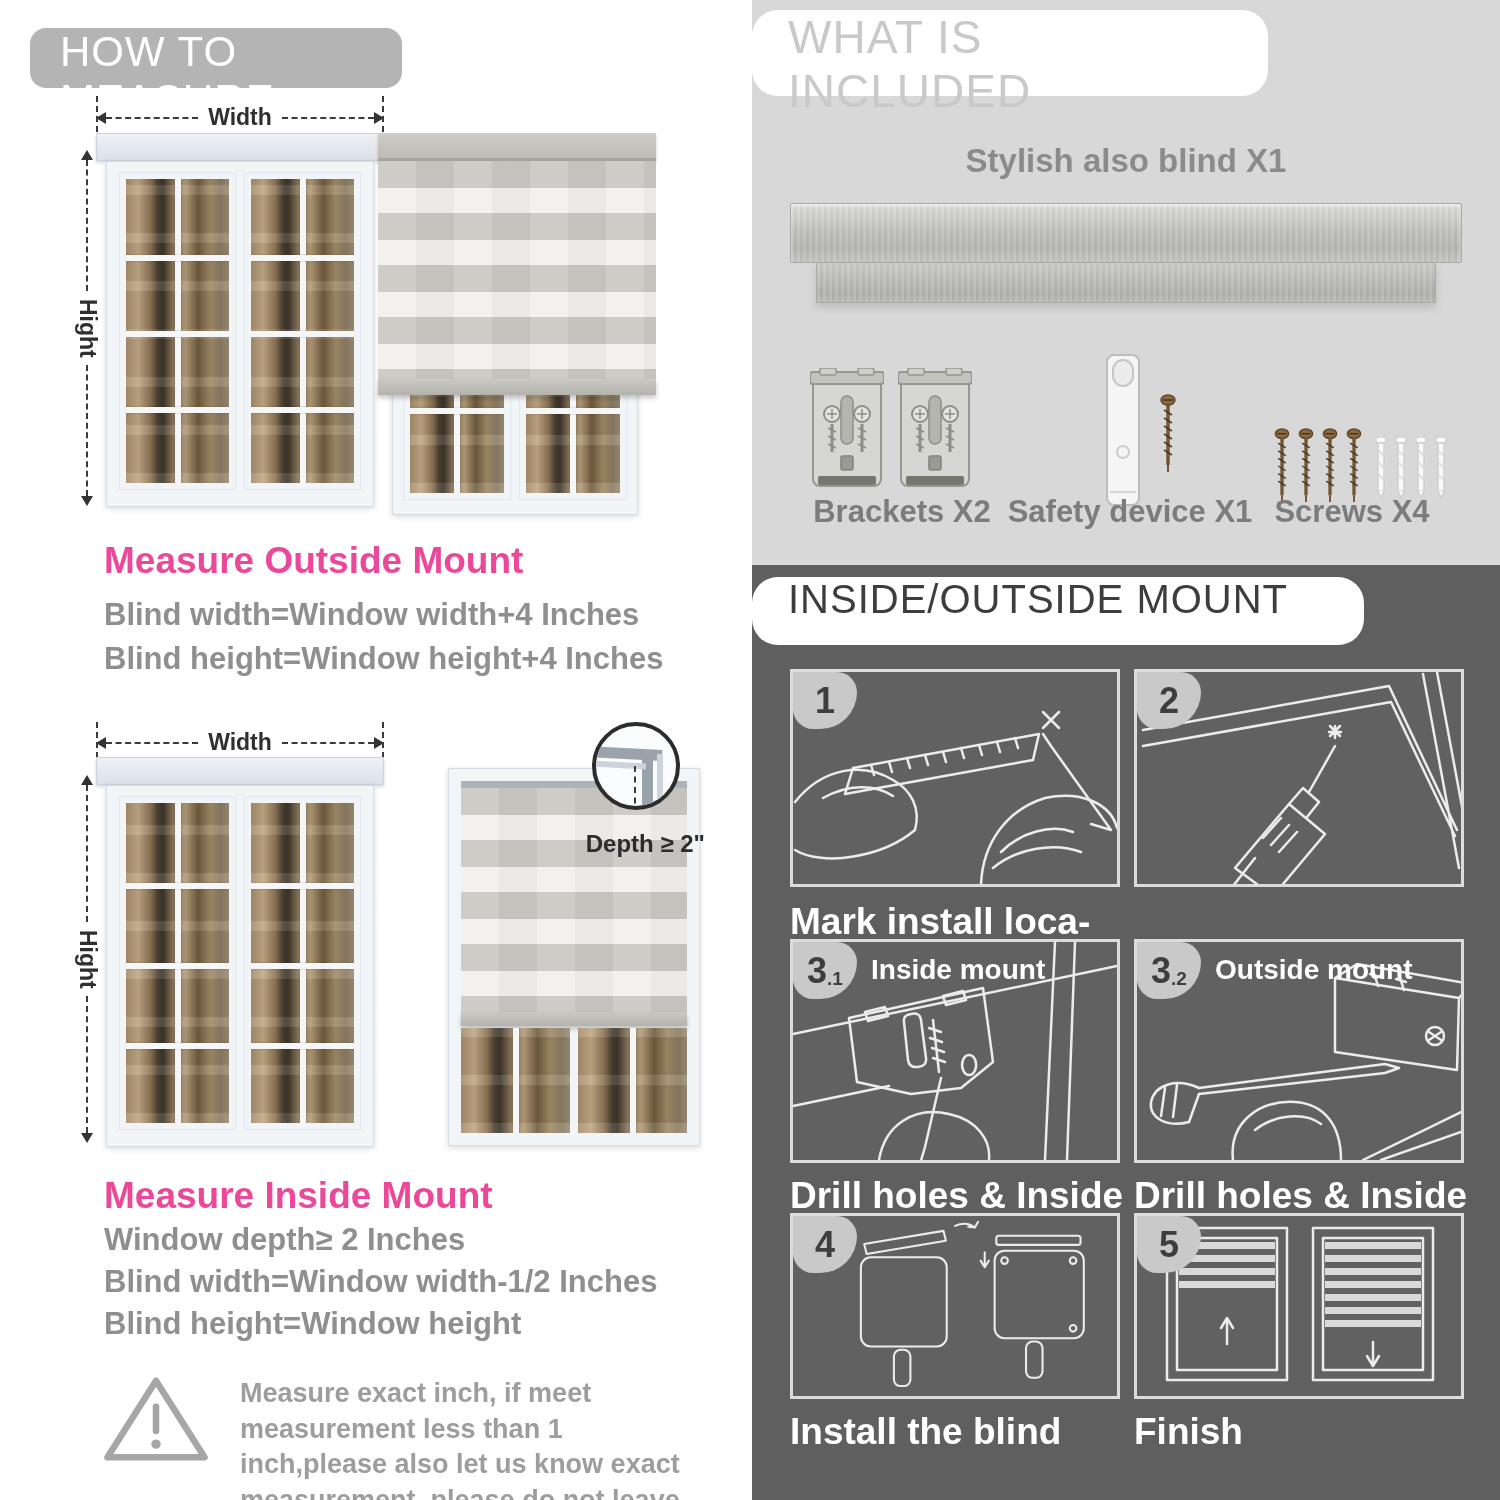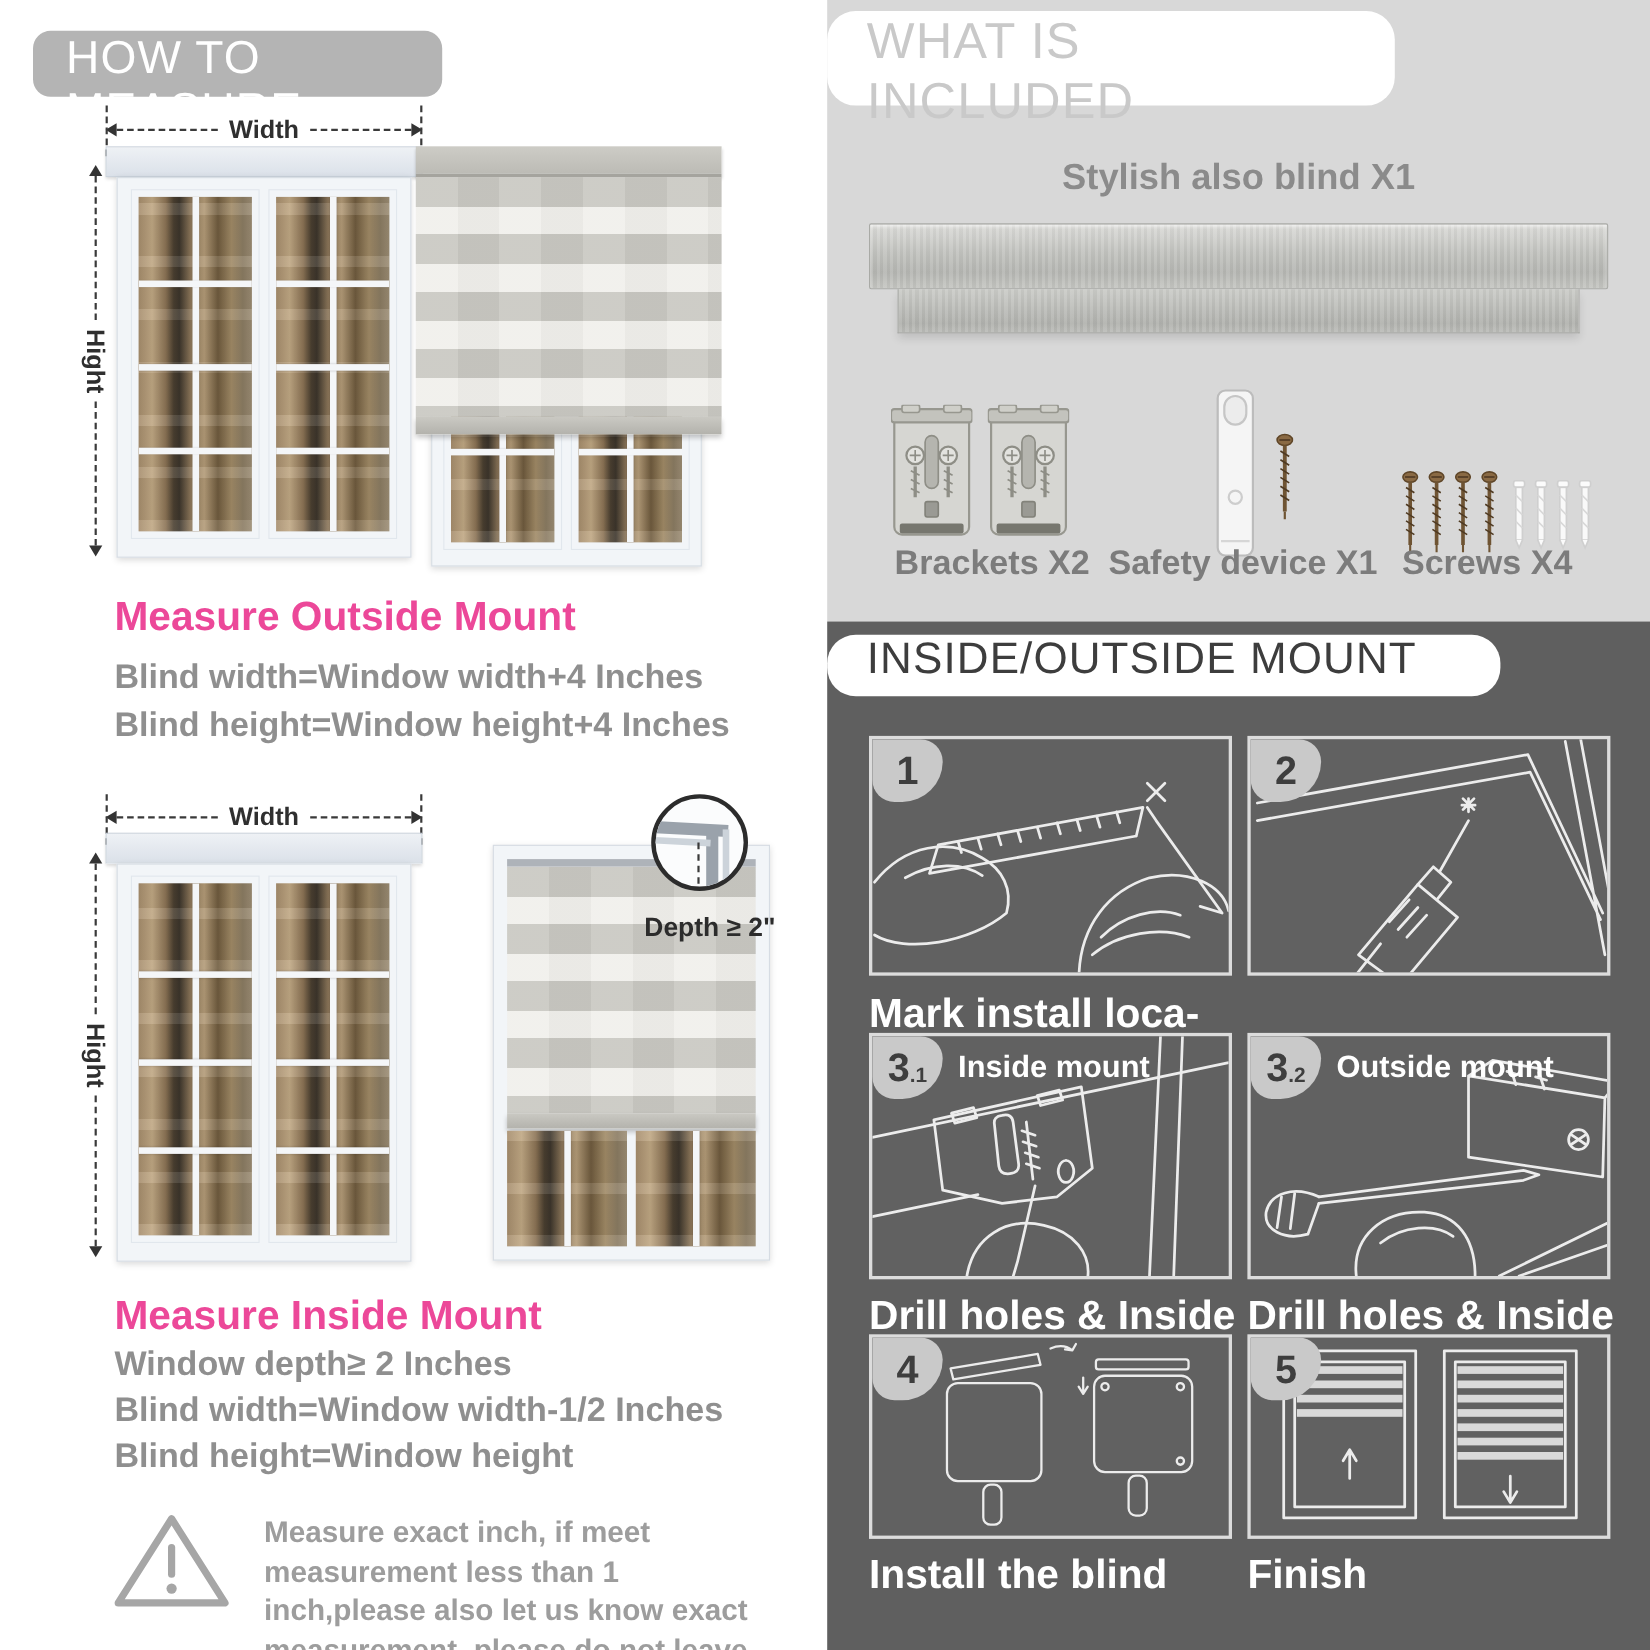--- a/index.html
+++ b/index.html
@@ -327,21 +327,21 @@
       <path d="M4,55 L7,62 L10,55" fill="rgba(255,255,255,0.9)" stroke="#cfcfcf" stroke-width="1.5"></path>
     </svg>
 
   <div class="abs item-label" style="left:40px;top:494px;width:220px">Brackets X2</div>
   <div class="abs item-label" style="left:248px;top:494px;width:260px">Safety device X1</div>
   <div class="abs item-label" style="left:510px;top:494px;width:180px">Screws X4</div>
 </div>
 
 <div class="abs mount-panel" style="left:752px;top:565px;width:748px;height:935px">
 
-  <div class="abs hdr hdr-mount" style="left:0;top:12px;width:612px;height:56px">
+  <div class="abs hdr hdr-mount" style="left:0;top:12px;width:612px;height:68px">
     <span>INSIDE/OUTSIDE MOUNT</span>
   </div>
 
   <div class="abs step-img" style="left:38px;top:104px;width:330px;height:218px">
     <div class="badge">
         <span class="num">1</span>
         <span class="sub"></span>
       </div>
     <svg class="art" viewBox="0 0 324 212">
       <path d="M2,130 C30,95 70,90 100,108 C118,118 128,136 122,158 C90,185 30,195 2,178"></path>

